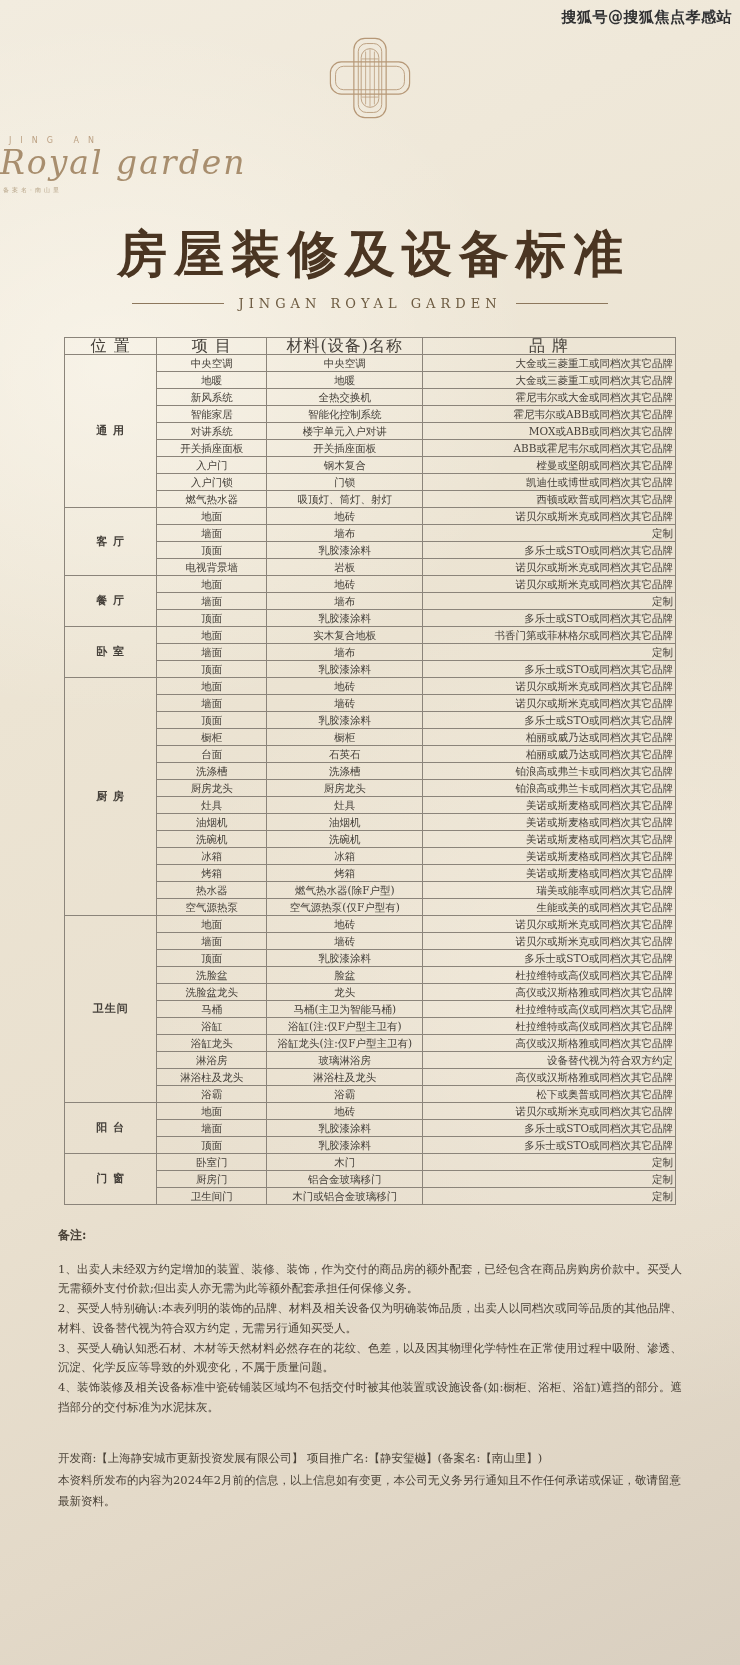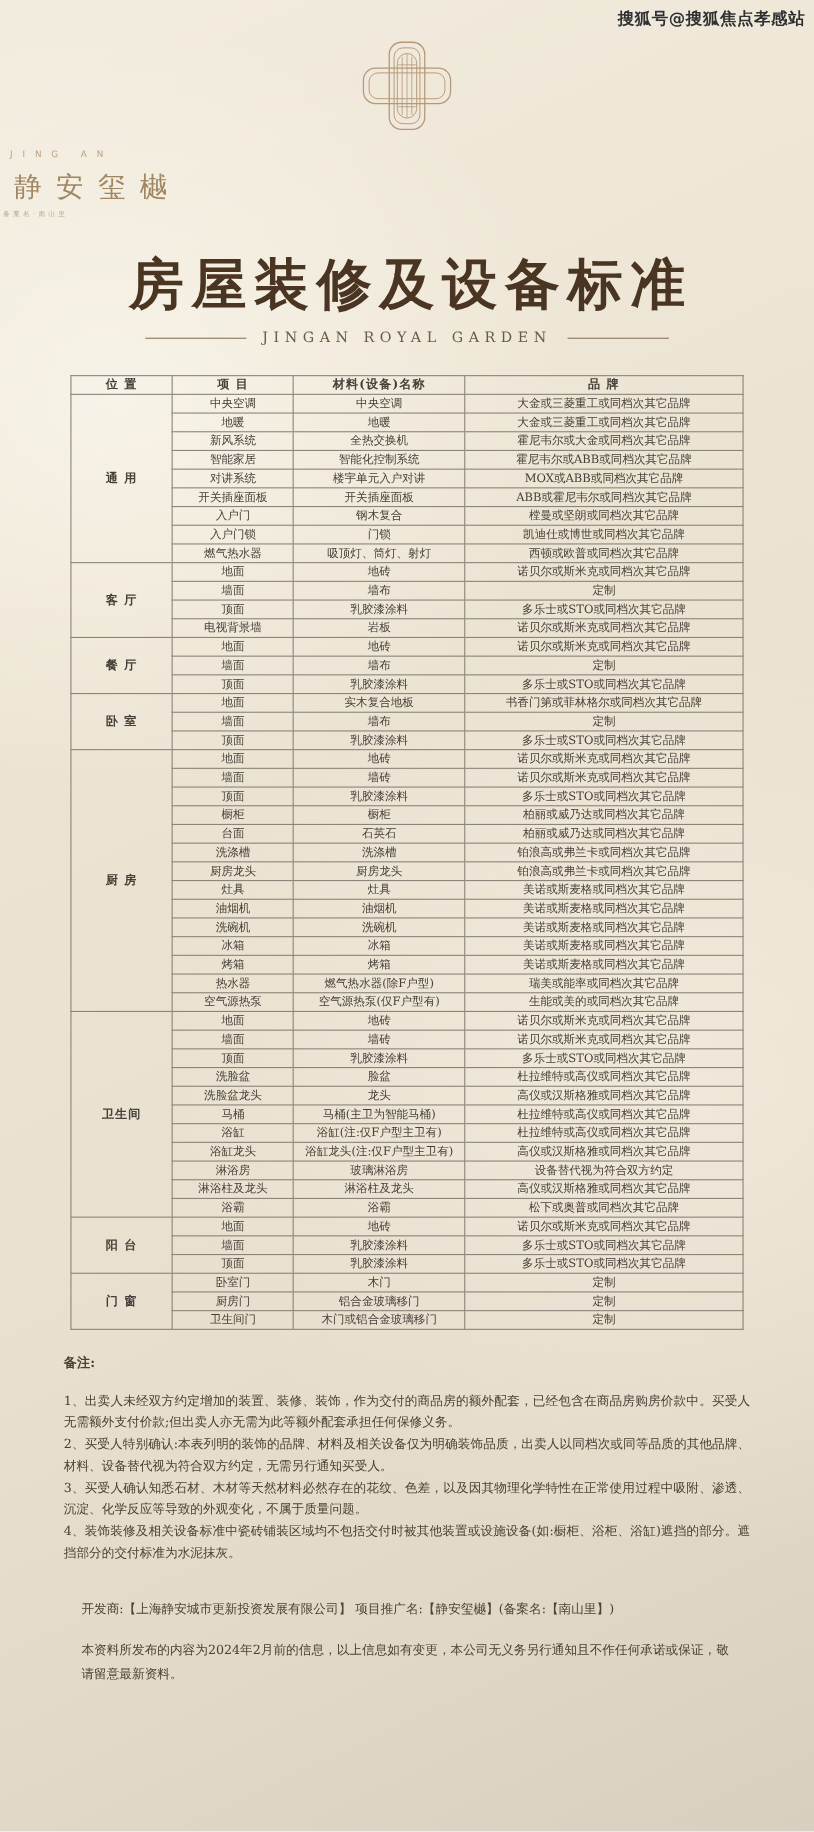--- a/index.html
+++ b/index.html
@@ -45,56 +45,56 @@
   }
   table.spec{
     width:612px;margin:26px auto 0;border-collapse:collapse;
     font-size:10.5px;line-height:12px;color:#45403a;
     border:1.2px solid #6f685e;
   }
   table.spec th,table.spec td{
     border:0.8px solid #8b847a;text-align:center;vertical-align:middle;
     padding:1.5px 2px;height:13px;
   }
-  table.spec th{font-weight:bold;font-size:11px;letter-spacing:1px;text-align:center;}
+  table.spec th{font-weight:normal;font-size:16px;letter-spacing:1px;text-align:center;}
   table.spec td.loc{font-weight:bold;font-size:11px;letter-spacing:1px;width:88px;}
   table.spec td.item{width:106px;}
   table.spec td.material{width:152px;}
-  table.spec td.brand{width:250px;}
+  table.spec td.brand{width:250px;text-align:right;}
   .notes{
     width:624px;margin:20px auto 0;font-size:11.5px;line-height:1.72;color:#4a4238;
     text-align:justify;
   }
   .notes .notes-title{font-weight:bold;font-size:12px;margin-bottom:14px;}
   .notes p{margin:0;}
   .footer{
     width:624px;margin:30px auto 0;font-size:11.5px;line-height:1.9;color:#4a4238;
   }
-  .footer p{margin:16px;}
+  .footer p{margin:0;}
 </style>
 </head>
 <body>
 
 <div class="watermark">搜狐号@搜狐焦点孝感站</div>
 
 <div class="logo-block">
   <svg class="logo-ornament" width="88" height="88" viewBox="0 0 120 120" fill="none">
     <rect x="38" y="6" width="44" height="108" rx="15" stroke="#b69877" stroke-width="1.6"></rect>
     <rect x="6" y="38" width="108" height="44" rx="15" stroke="#b69877" stroke-width="1.6"></rect>
     <rect x="44" y="13" width="32" height="94" rx="11" stroke="#b69877" stroke-width="1.2"></rect>
     <rect x="13" y="44" width="94" height="32" rx="11" stroke="#b69877" stroke-width="1.2"></rect>
     <rect x="48" y="20" width="24" height="80" rx="12" stroke="#b69877" stroke-width="1.2"></rect>
     <line x1="54" y1="24" x2="54" y2="96" stroke="#b69877" stroke-width="1"></line>
     <line x1="60" y1="21" x2="60" y2="99" stroke="#b69877" stroke-width="1"></line>
     <line x1="66" y1="24" x2="66" y2="96" stroke="#b69877" stroke-width="1"></line>
     <line x1="49" y1="34" x2="71" y2="34" stroke="#b69877" stroke-width="1"></line>
     <line x1="49" y1="86" x2="71" y2="86" stroke="#b69877" stroke-width="1"></line>
   </svg>
   <div class="logo-jingan">JING AN</div>
-  <div class="logo-cn">静安玺樾</div>
+  <div class="logo-script">Royal garden</div>
   <div class="logo-sub">备案名·南山里</div>
 </div>
 
 <div class="page-title">房屋装修及设备标准</div>
 
 <div class="page-subtitle">
   <span class="rule"></span>
   <span class="sub-text">JINGAN ROYAL GARDEN</span>
   <span class="rule"></span>
 </div>

